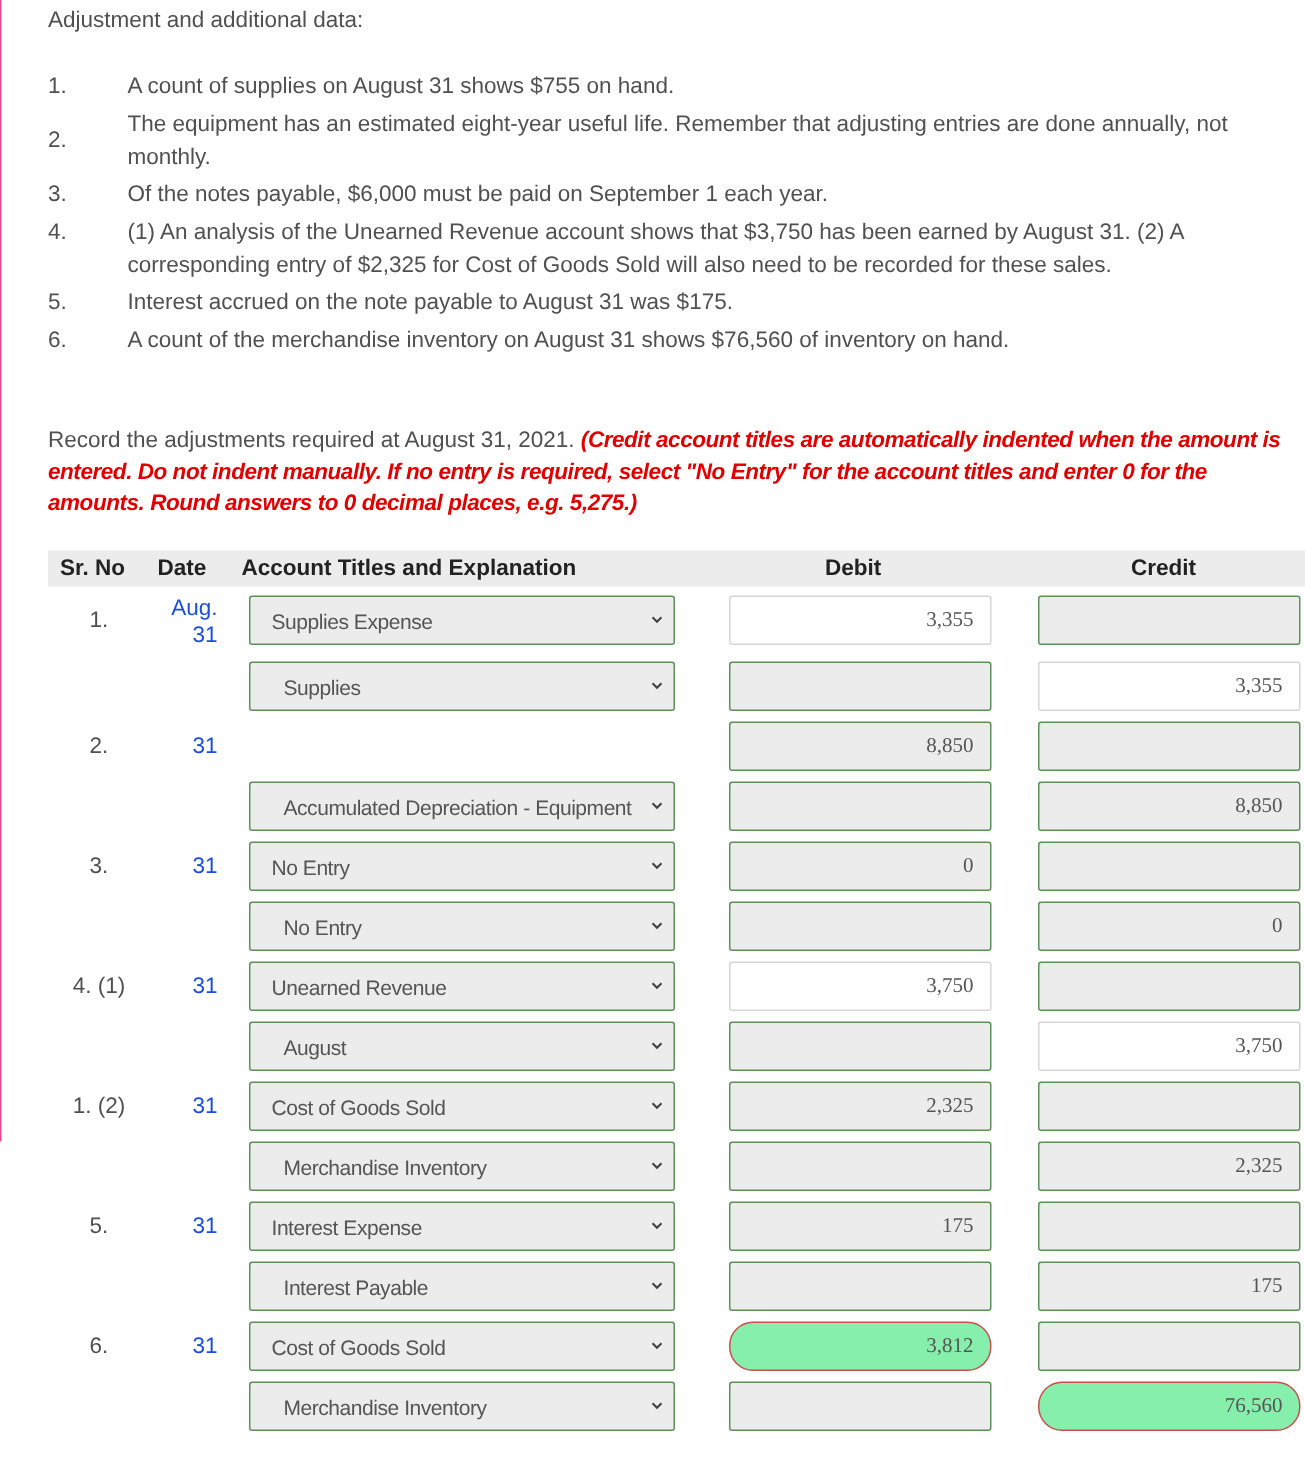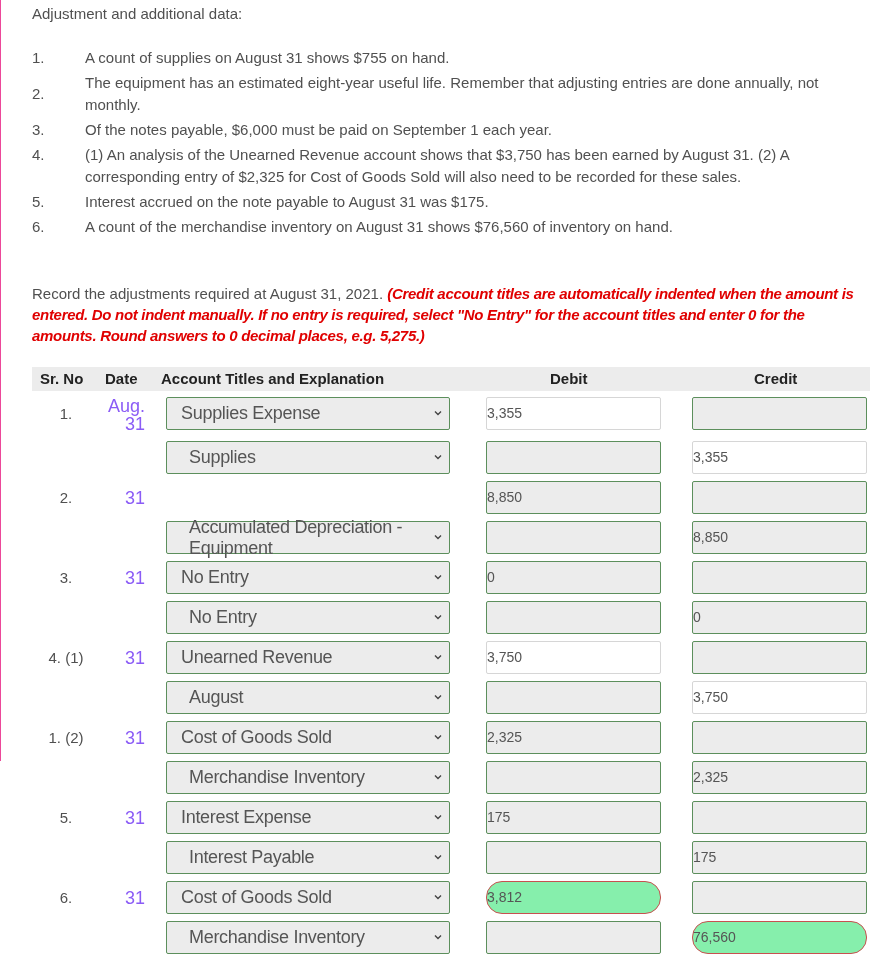--- a/index.html
+++ b/index.html
@@ -43,37 +43,38 @@
     .th-debit { left: 518px; }
     .th-credit { left: 722px; }
 
     .jrow { position: absolute; left: 0; width: 870px; height: 34px; }
     .srno {
       position: absolute; width: 80px; text-align: center;
       font-size: 15px; color: #505050;
     }
     .date {
       position: absolute; left: 100px; width: 44px; text-align: right;
-      font-size: 18px; color: #8b5cf6; line-height: 18px;
+      font-size: 15px; color: #1d4ed8; line-height: 18px;
     }
     .select {
       position: absolute; left: 165px; top: 0; width: 284px; height: 33px;
       background: #ececec; border: 1px solid #5c8f5c; border-radius: 2px;
-      font-size: 18px; color: #555; display: flex; align-items: center;
+      font-size: 14px; color: #555; display: flex; align-items: center;
       padding-left: 14px; letter-spacing: -0.3px;
     }
     .select.indent { padding-left: 22px; }
     .select .chev {
       position: absolute; right: 6px; top: 10px; width: 10px; height: 10px;
     }
     .field {
       position: absolute; top: 0; width: 175px; height: 33px;
       border: 1px solid #5c8f5c; border-radius: 2px; background: #ececec;
-      font-size: 14px; color: #555; padding-right: 1px;
+      font-size: 14px; color: #555; text-align: right; padding-right: 11px;
       line-height: 31px;
+      font-family: Liberation Serif, serif;
     }
     .field.white { background: #ffffff; border-color: #d6d6d6; }
     .field.error { background: #86efac; border-color: #c85050; border-radius: 16px; }
     .field.debit { left: 485px; }
     .field.credit { left: 691px; }
   </style>
 </head>
 <body>
 
 <div class="page">

